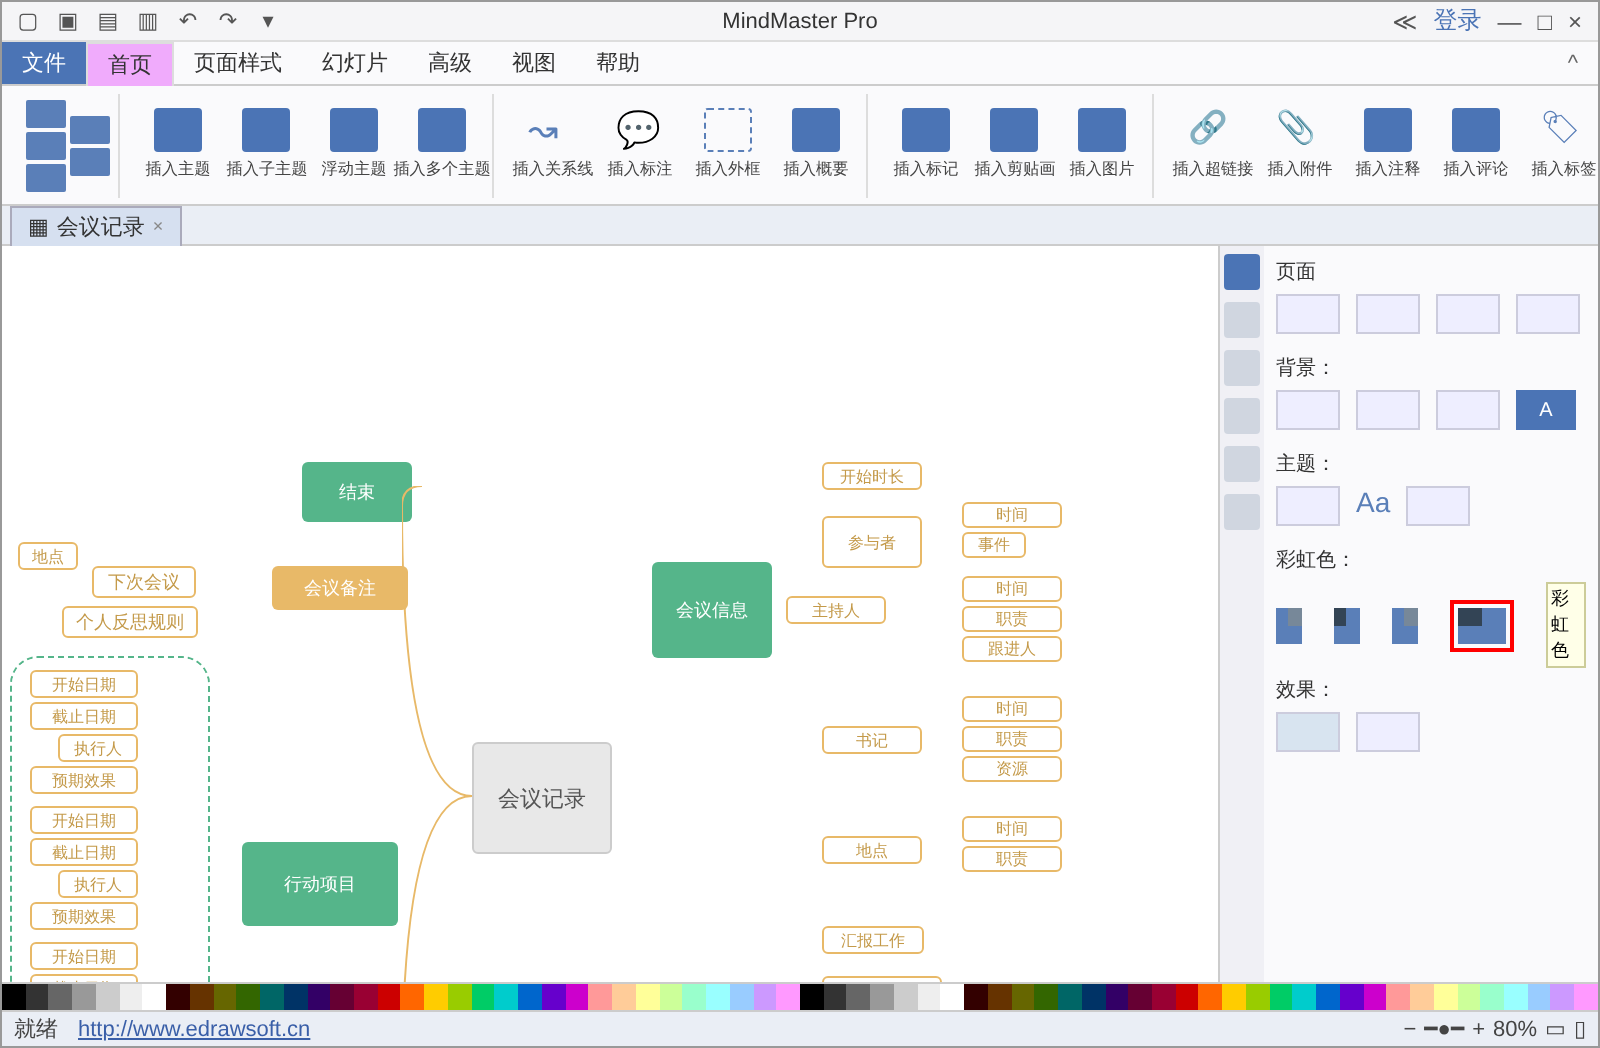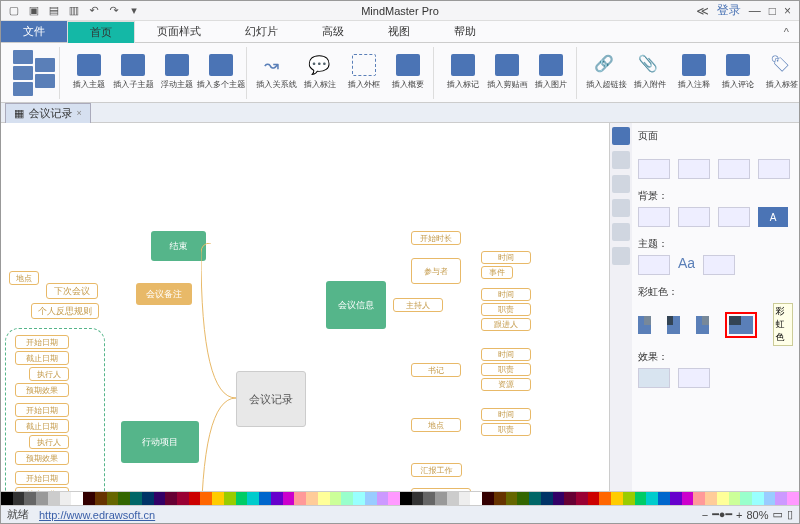--- a/index.html
+++ b/index.html
@@ -4,23 +4,23 @@
 <style>
 *{box-sizing:border-box;margin:0;padding:0;font-family:"Microsoft YaHei",sans-serif;font-size:11px}
 body{background:#fff;width:800px;height:524px;overflow:hidden;display:flex;flex-direction:column;border:1px solid #999}
 .titlebar{height:20px;background:#f5f5f7;display:flex;align-items:center;position:relative;border-bottom:1px solid #ddd}
 .qat{display:flex;gap:6px;padding-left:6px}
 .qat-btn{width:14px;height:14px;display:flex;align-items:center;justify-content:center;color:#555}
 .title{position:absolute;left:50%;transform:translateX(-50%);color:#333;font-size:11px}
 .winbtns{margin-left:auto;display:flex;gap:8px;padding-right:8px;color:#555;align-items:center}
 .winbtns span{font-size:12px}
 .menubar{height:22px;display:flex;align-items:stretch;border-bottom:1px solid #ccc;background:#fafafc}
-.menu-item{padding:0 22px;display:flex;align-items:center;color:#333;cursor:default}
+.menu-item{padding:0 10px;display:flex;align-items:center;color:#333;cursor:default}
 .menu-file{background:#4b74b5;color:#fff}
-.menu-active{background:#14b8a6;border-top:1px solid #ddd;border-right:1px solid #ddd;border-left:1px solid #ddd;margin-bottom:-1px}
+.menu-active{background:#f0abfc;border-top:1px solid #ddd;border-right:1px solid #ddd;border-left:1px solid #ddd;margin-bottom:-1px}
 .menu-right{margin-left:auto;display:flex;align-items:center;gap:8px;padding-right:10px;color:#666}
 .login{color:#4b74b5}
 .ribbon{height:60px;background:#fafafc;border-bottom:1px solid #ccc;display:flex;align-items:center;padding:4px 8px;gap:4px;overflow:hidden}
 .rgroup{display:flex;align-items:center;gap:2px;padding:0 4px;border-right:1px solid #ddd;height:52px}
 .rgroup:last-child{border-right:none}
 .rbtn{display:flex;flex-direction:column;align-items:center;justify-content:center;width:42px;height:50px;gap:2px}
 .ricon{width:24px;height:22px;background:#5a7fb8;border-radius:2px}
 .ricon.blu{background:#4b74b5}
 .rlabel{font-size:9px;color:#444;white-space:nowrap;text-align:center;transform:scale(0.9)}
 .small-stack{display:flex;flex-direction:column;gap:2px}
@@ -34,21 +34,21 @@
 .ngrn{background:#55b58a}
 .nyel{background:#e8b968;color:#fff}
 .noutline{border:1px solid #e8b968;background:transparent;color:#c49a4a}
 .ngrey{background:#e8e8e8;color:#555;border:1px solid #ccc}
 .nline-g{border:1px dashed #55b58a;background:transparent;color:#4a9;border-radius:10px}
 .sidepanel{width:190px;background:#fafafc;border-left:1px solid #ccc;display:flex}
 .siderail{width:22px;background:#f0f0f5;display:flex;flex-direction:column;align-items:center;padding-top:4px;gap:6px}
 .railbtn{width:18px;height:18px;background:#d0d6e0;border-radius:2px}
 .railbtn.active{background:#4b74b5}
 .sidecontent{flex:1;padding:6px;overflow:hidden}
-.sidehdr{font-size:10px;color:#333;margin-bottom:16px}
+.sidehdr{font-size:10px;color:#333;margin-bottom:4px}
 .thumbrow{display:flex;gap:8px;margin-bottom:10px;flex-wrap:wrap}
 .thumb{width:32px;height:20px;background:#eef;border:1px solid #ccd}
 .thumbA{width:30px;height:20px;background:#4b74b5;color:#fff;display:flex;align-items:center;justify-content:center;font-size:10px}
 .sec-label{font-size:10px;color:#333;margin:4px 0}
 .colorthumbs{display:flex;gap:16px;align-items:center}
 .cthumb{width:24px;height:18px;display:grid;grid-template-columns:1fr 1fr;grid-template-rows:1fr 1fr}
 .cthumb div{background:#5a7fb8}
 .cthumb.v1 div:nth-child(2){background:#789}
 .cthumb.v2 div:nth-child(1){background:#345}
 .hl{border:2px solid red;padding:2px}
@@ -191,21 +191,21 @@
 </div>
 
 <div class="workspace">
   <div class="canvas">
 
     <div class="node ngrey" style="left:235px;top:248px;width:70px;height:56px">
         <span>会议记录</span>
       </div>
 
     <div class="node ngrn" style="left:150px;top:108px;width:55px;height:30px">结束</div>
-    <div class="node nyel" style="left:135px;top:160px;width:56px;height:22px">会议备注</div>
+    <div class="node nyel" style="left:135px;top:160px;width:68px;height:22px">会议备注</div>
     <div class="node ngrn" style="left:325px;top:158px;width:60px;height:48px">会议信息</div>
     <div class="node ngrn" style="left:120px;top:298px;width:78px;height:42px">行动项目</div>
 
     <div class="node noutline" style="left:45px;top:160px;width:52px;height:16px">下次会议</div>
     <div class="node noutline" style="left:30px;top:180px;width:68px;height:16px">个人反思规则</div>
     <div class="node noutline" style="left:8px;top:148px;width:30px;height:14px;font-size:8px">地点</div>
 
     <div class="node nline-g" style="left:4px;top:205px;width:100px;height:200px;border-radius:14px"></div>
 
     <div class="node noutline" style="left:14px;top:212px;width:54px;height:14px;font-size:8px">开始日期</div>

